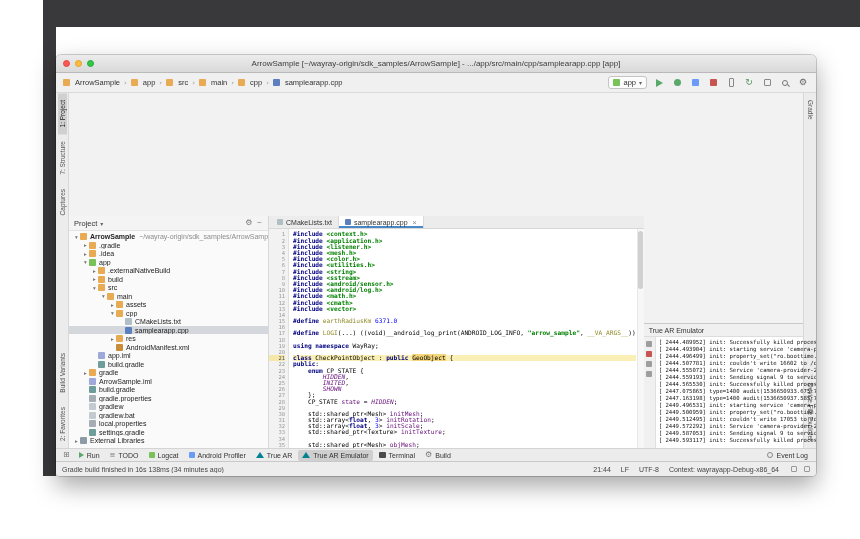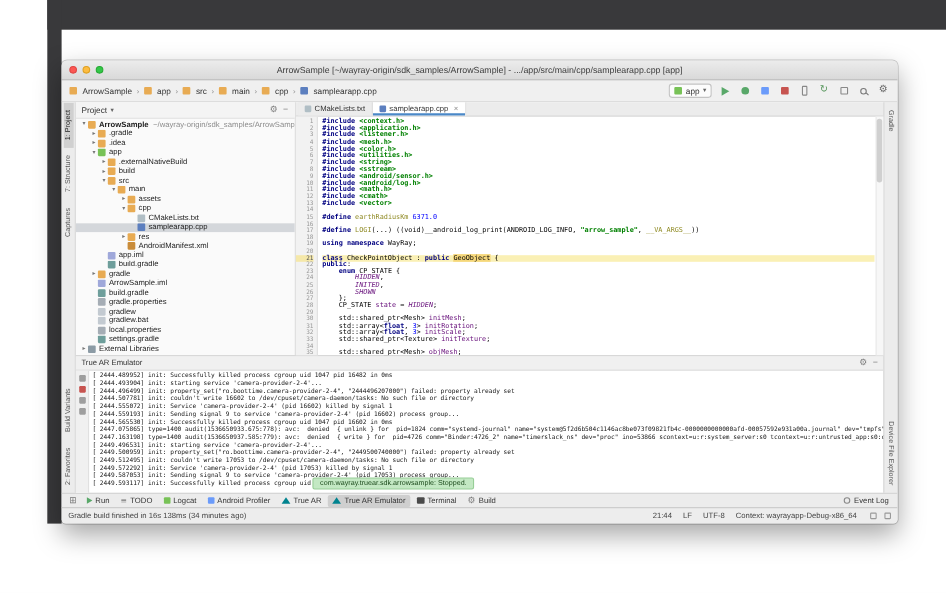--- a/index.html
+++ b/index.html
@@ -65,21 +65,21 @@
   .stripe { width:13px; flex:0 0 13px; background:#ECECEC; display:flex; flex-direction:column;
     justify-content:space-between; align-items:center; overflow:hidden; }
   .stripe-l { border-right:1px solid #D8D8D8; }
   .stripe-r { border-left:1px solid #D8D8D8; }
   .vgroup { display:flex; flex-direction:column; align-items:center; }
   .vlabel { font-size:6.5px; color:#555; padding:7px 1px; white-space:nowrap; }
   .stripe-l .vlabel { writing-mode:vertical-rl; transform:rotate(180deg); }
   .stripe-r .vlabel { writing-mode:vertical-rl; }
   .vlabel.active { background:#D0D0D0; color:#222; }
 
-  .center { flex:1; display:flex; flex-direction:column; min-width:0; }
+  .center { flex:1; display:flex; flex-direction:row; min-width:0;align-items:flex-end; }
   .split-top { flex:1; display:flex; min-height:0; }
 
   
   .project-panel { width:200px; flex:0 0 200px; background:#FAFAFA; border-right:1px solid #D8D8D8;
     display:flex; flex-direction:column; min-height:0; }
   .panel-header { height:15px; flex:0 0 15px; display:flex; align-items:center; gap:3px; padding:0 5px;
     font-size:7.5px; color:#333; background:#F4F4F4; border-bottom:1px solid #E3E3E3; }
   .panel-header .ph-car { font-size:6px; color:#666; }
   .ph-sp { flex:1; }
   .ph-ic { color:#777; font-size:8px; line-height:1; padding:0 1px; }

